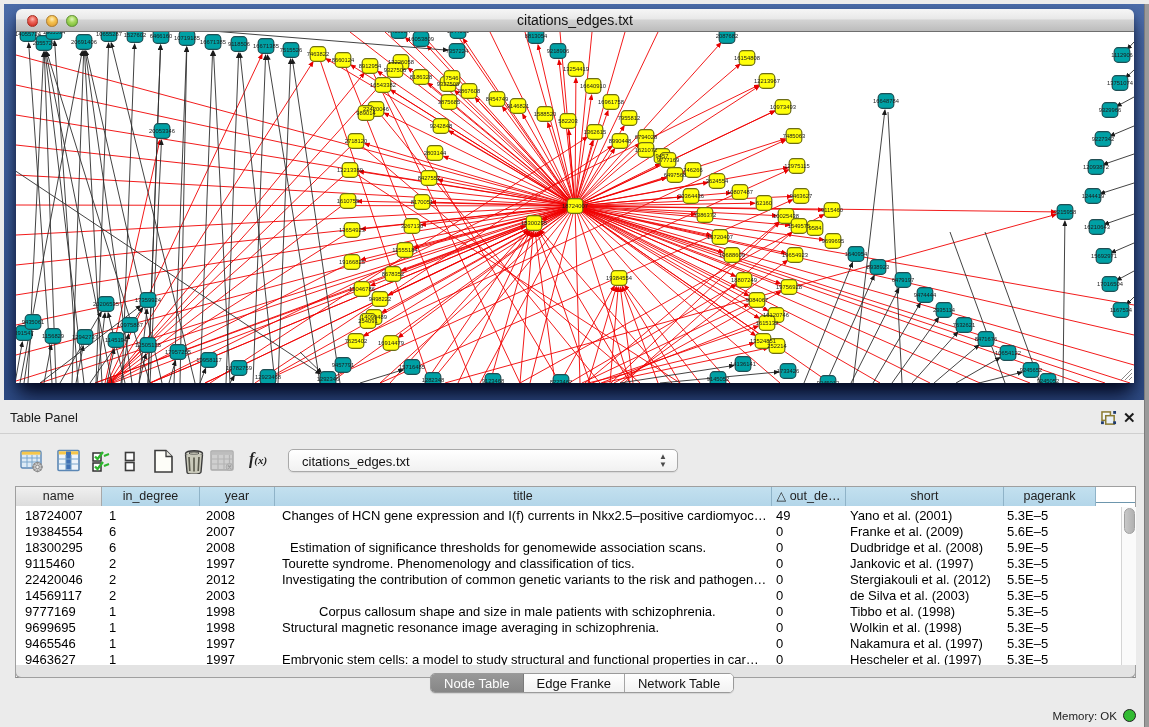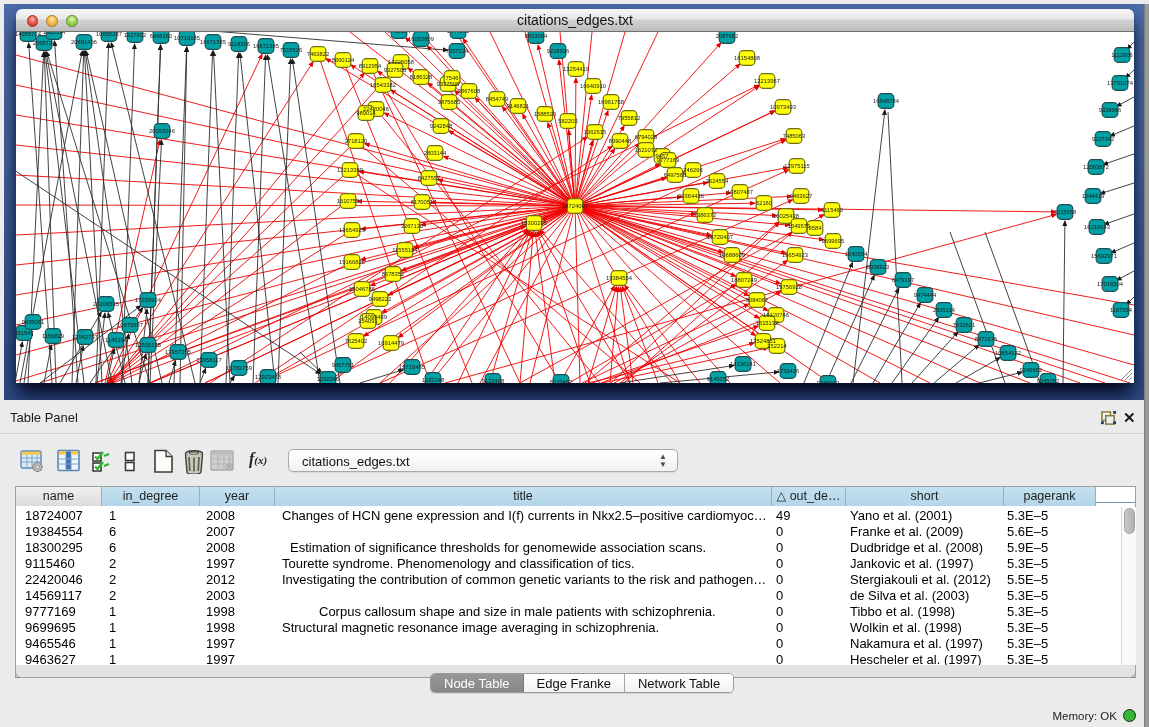--- a/index.html
+++ b/index.html
@@ -786,20 +786,21 @@
           <span style="left:93px;">1</span>
           <span style="left:190px;">1997</span>
           <span style="left:760px;">0</span>
           <span style="left:834px;">Nakamura et al. (1997)</span>
           <span style="left:991px;">5.3E–5</span>
         </div>
 <div class="tr" style="top:164px;">
           <span style="left:9px;">9463627</span>
           <span style="left:93px;">1</span>
           <span style="left:190px;">1997</span>
+          <span style="left:266px;">Embryonic stem cells: a model to study structural and functional properties in car…</span>
           <span style="left:760px;">0</span>
           <span style="left:834px;">Hescheler et al. (1997)</span>
           <span style="left:991px;">5.3E–5</span>
         </div>
       <div id="vscroll">
           <div id="vthumb"></div>
         </div>
     </div>
     <div id="tblfoot"></div>
   </div>

